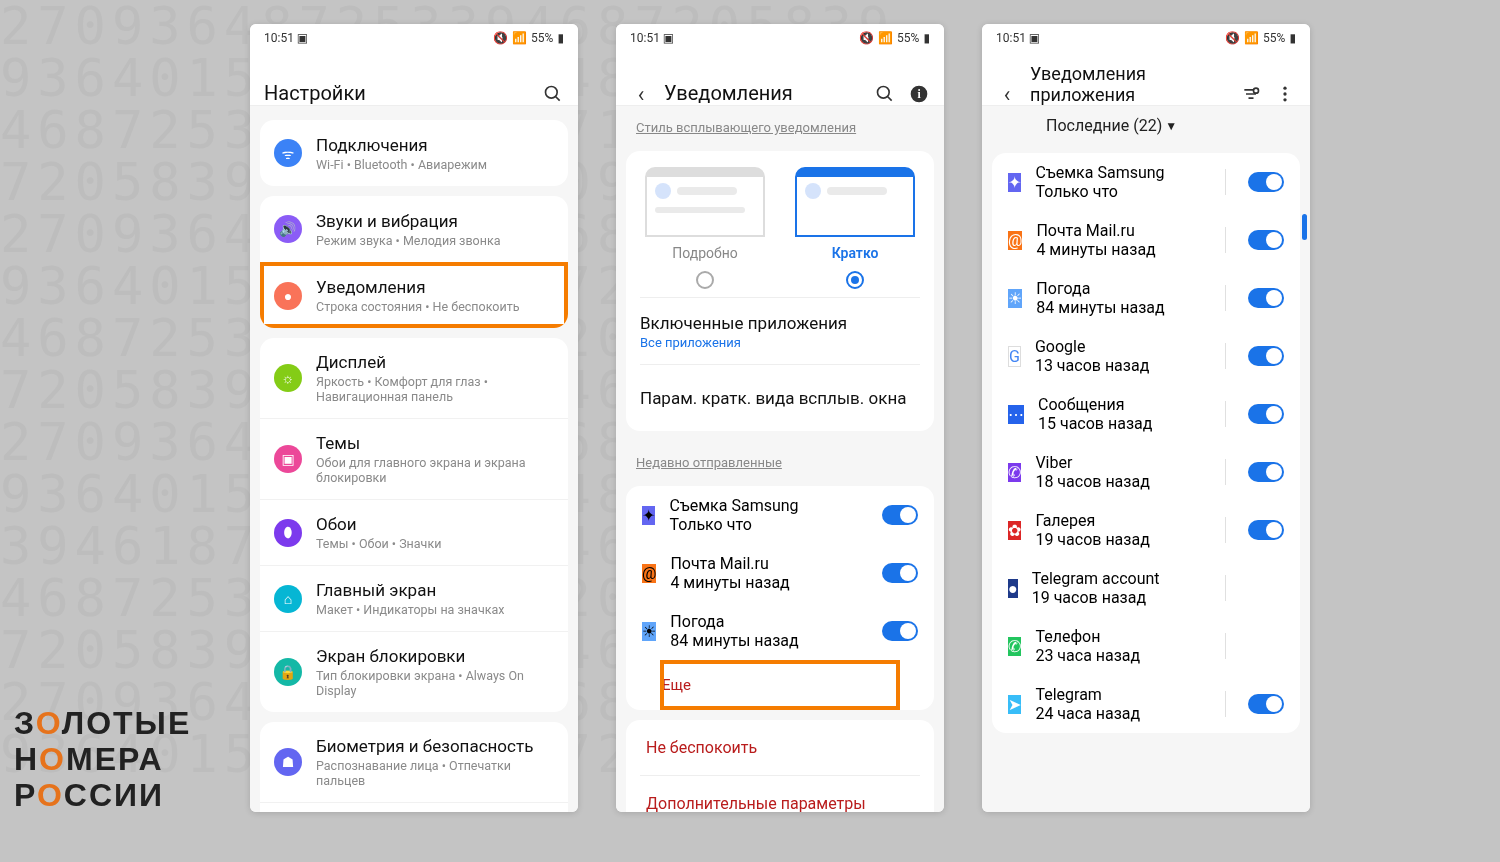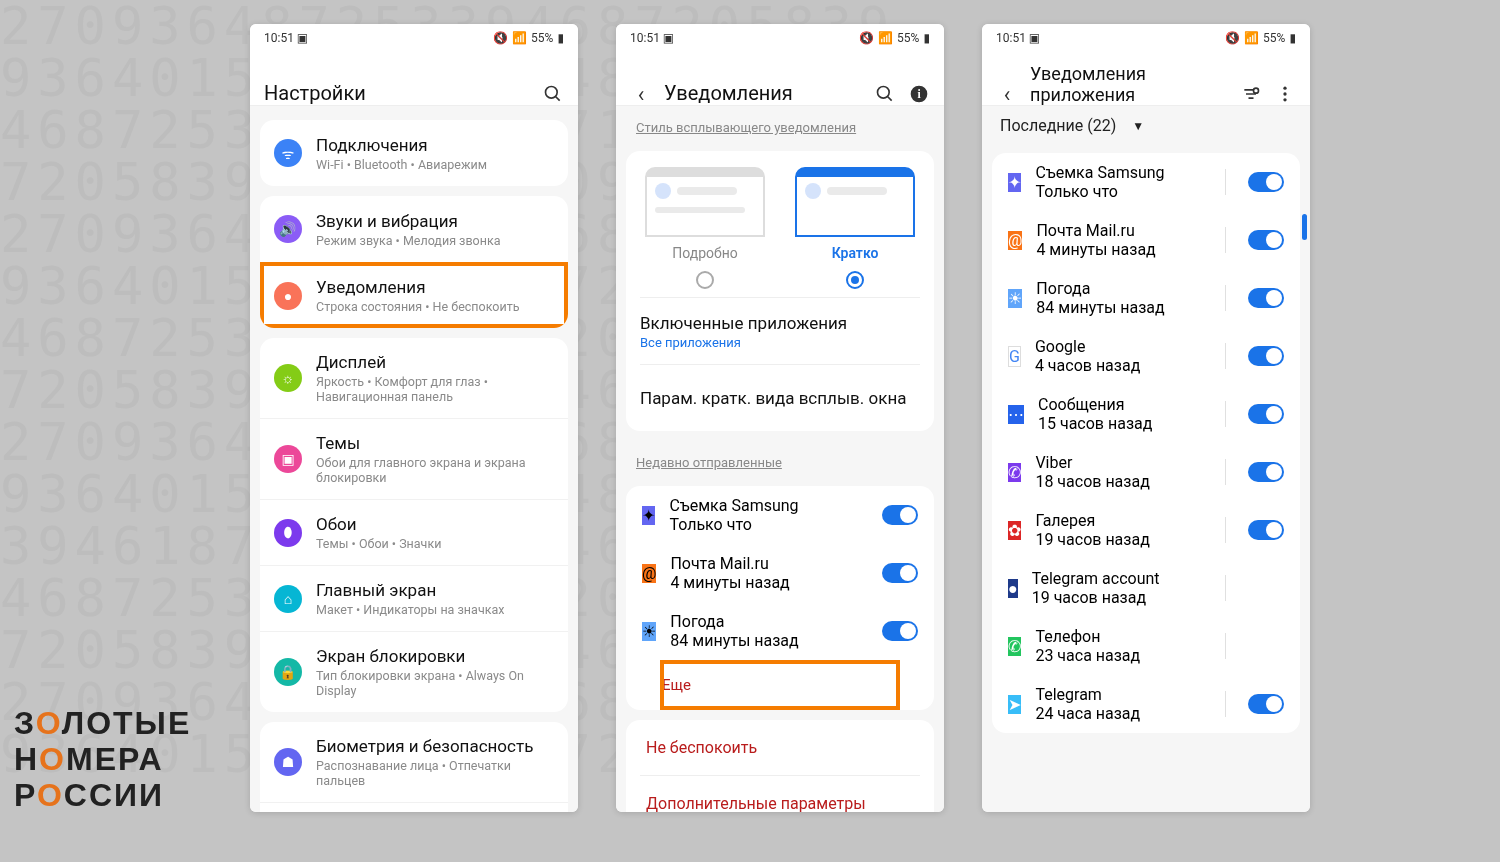--- a/index.html
+++ b/index.html
@@ -144,21 +144,21 @@
   .more-btn {
     color: #b91c1c; font-size: 15px; padding: 14px 0;
   }
   .more-highlight {
     outline: 4px solid #f57c00; outline-offset: -2px;
     margin: 2px 36px;
   }
   .divbar { height: 1px; background: #eee; margin: 0 14px; }
   .plain-row { padding: 18px 20px; font-size: 16px; color: #b91c1c; }
   .filter-row {
-    display: flex; align-items: center; padding: 10px 18px 14px; gap: 16px; font-size: 16px; color: #222;
+    display: flex; align-items: center; padding: 10px 18px 14px; gap: 3px; font-size: 16px; color: #222; margin-left: 46px;
   }
   .filter-row .chev { font-size: 12px; }
   .app-row {
     display: flex; align-items: center; padding: 10px 16px; gap: 14px; min-height: 58px;
   }
   .app-row + .app-row { border-top: 0; }
   .app-row .txt { flex: 1; }
   .vrule { width: 1px; height: 26px; background: #e0e0e0; margin: 0 8px; }
   .header .filter-icon svg, .header .more-icon svg, .header .search-icon svg, .header .info-icon svg { width: 20px; height: 20px; }
   .scrollthumb { position: absolute; right: 3px; top: 190px; width: 5px; height: 26px; background: #1a73e8; border-radius: 3px; }
@@ -452,21 +452,21 @@
       <div class="t1">Погода</div>
       <div class="t2">84 минуты назад</div>
     </div>
     <div class="vrule"></div>
     <div class="switch"></div>
           </div>
           <div class="app-row">
     <div class="icon square" style="background:#ffffff;border:1px solid #ddd;color:#4285f4">G</div>
     <div class="txt">
       <div class="t1">Google</div>
-      <div class="t2">4 часов назад</div>
+      <div class="t2">13 часов назад</div>
     </div>
     <div class="vrule"></div>
     <div class="switch"></div>
           </div>
           <div class="app-row">
     <div class="icon square" style="background:#2563eb;color:#fff">⋯</div>
     <div class="txt">
       <div class="t1">Сообщения</div>
       <div class="t2">15 часов назад</div>
     </div>

